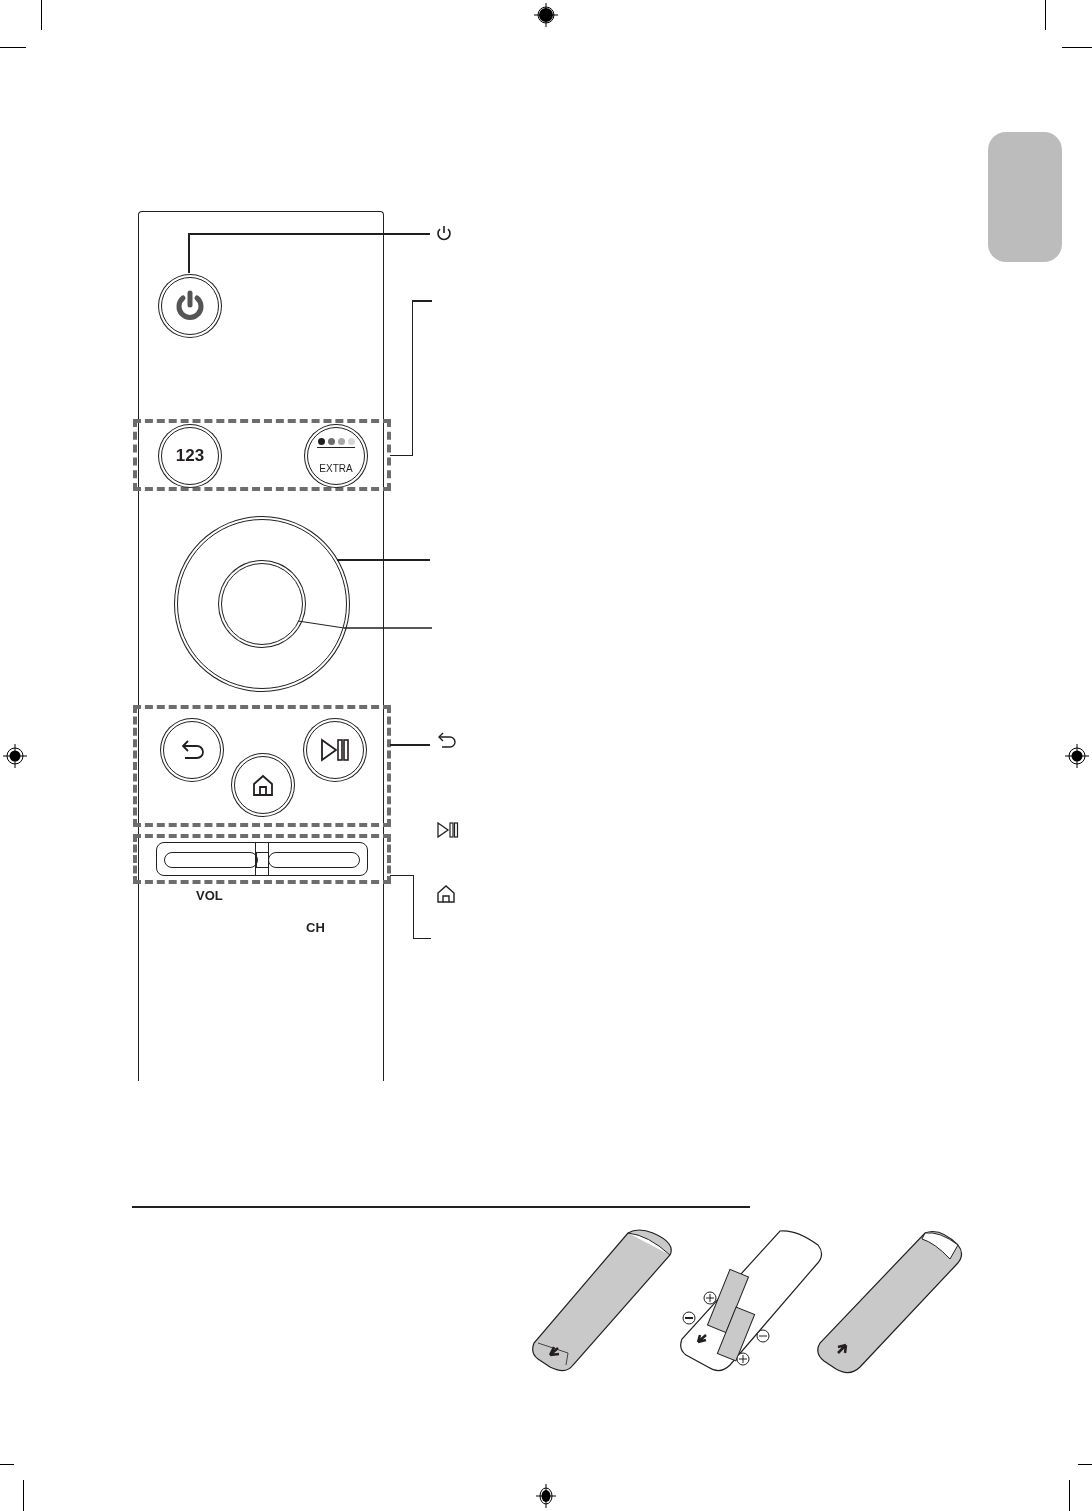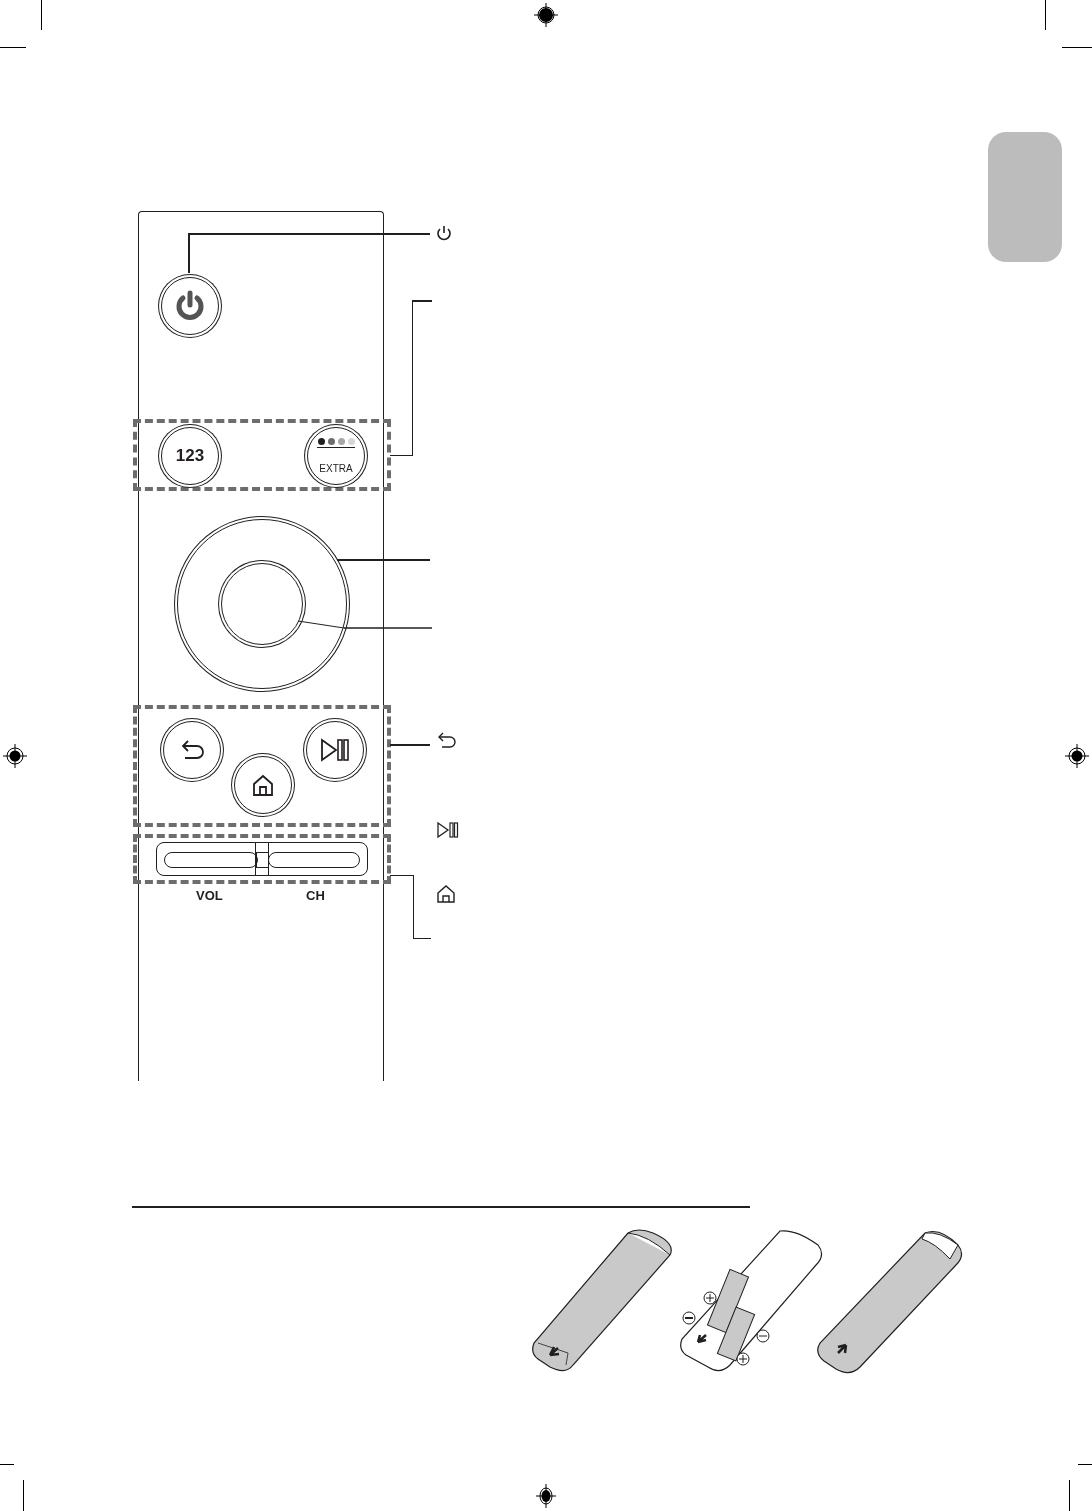--- a/index.html
+++ b/index.html
@@ -138,21 +138,21 @@
 </svg>
 
 <div class="dashbox" style="left:133px; top:834px; width:258px; height:50px;"></div>
 <div class="abs" style="left:156px; top:842px; width:212px; height:34px; border:1px solid #231f20; border-radius:8px; box-sizing:border-box;">
   <div style="position:absolute; left:7px; top:9px; width:92px; height:14px; border:1px solid #231f20; border-radius:8px;"></div>
   <div style="position:absolute; left:98px; top:-1px; width:12px; height:34px; border-left:1px solid #231f20; border-right:1px solid #231f20;"></div>
   <div style="position:absolute; left:99px; top:9px; width:11px; height:14px; border:1px solid #231f20;"></div>
   <div style="position:absolute; left:111px; top:9px; width:90px; height:14px; border:1px solid #231f20; border-radius:8px;"></div>
 </div>
 <span class="label" style="left:196px; top:888px;">VOL</span>
-<span class="label" style="left:306px; top:888px;">CH</span>
+<span class="label" style="left:306px; top:920px;">CH</span>
 
 <div class="line" style="left:390px; top:875px; width:23px; height:1px;"></div>
 <div class="line" style="left:413px; top:875px; width:1px; height:64px;"></div>
 <div class="line" style="left:413px; top:938px; width:18px; height:1px;"></div>
 
 <div class="hr"></div>
 
 <svg class="abs" style="left:528px; top:1225px;" width="150" height="150" viewBox="0 0 150 150">
   <path d="M100 8 Q110 2 125 8 Q148 18 142 30 L45 140 Q38 150 22 142 L10 134 Q2 128 6 118 Z" fill="#c9c9c9" stroke="#231f20" stroke-width="1.2"></path>
   <path d="M100 8 Q120 10 142 30" fill="#fff" stroke="#231f20" stroke-width="1"></path>

